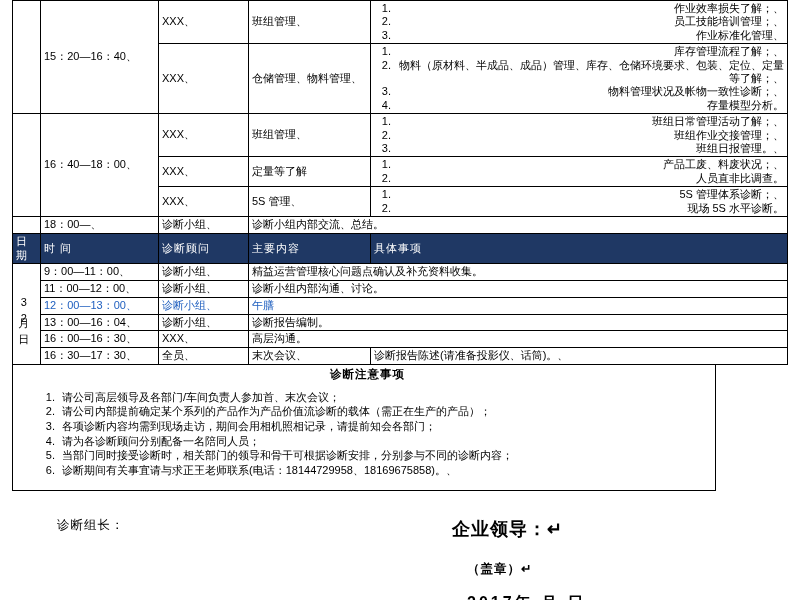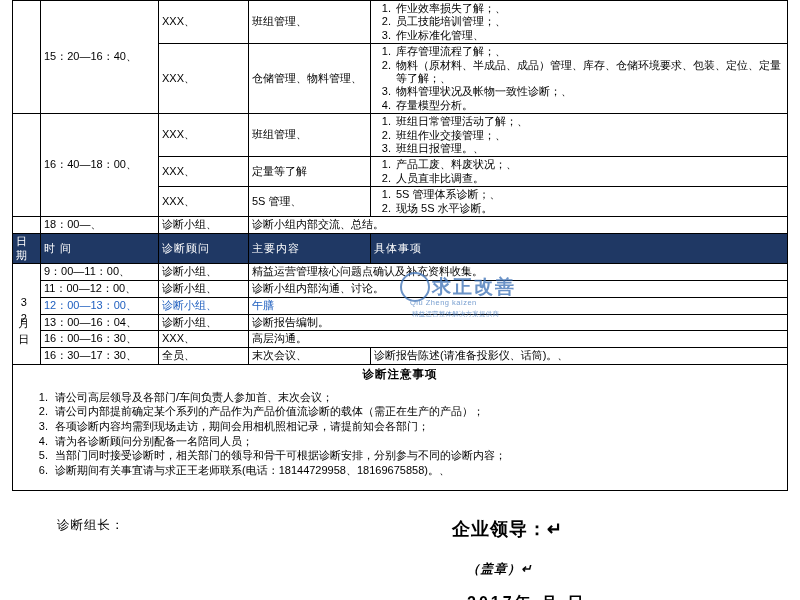--- a/index.html
+++ b/index.html
@@ -46,20 +46,21 @@
     background: #1f3864;
     color: #ffffff;
     font-weight: bold;
     text-align: center;
     letter-spacing: 1px;
   }
   ol.det {
     margin: 0;
     padding-left: 20px;
     list-style-type: decimal;
+    text-align: right;
   }
   ol.det li {
     line-height: 1.22;
     padding-left: 2px;
   }
   .vert-date {
     width: 28px;
     text-align: center;
     vertical-align: middle;
     line-height: 1.1;
@@ -70,23 +71,23 @@
     writing-mode: vertical-rl;
     text-orientation: upright;
     letter-spacing: 2px;
   }
   .blue-row td {
     color: #1f5fbf;
   }
   .notes {
     border: 1px solid #000000;
     border-top: none;
-    width: 776px;
+    width: 704px;
     box-sizing: border-box;
-    padding: 2px 4px 4px 4px;
+    padding: 2px 4px 4px 11px;
   }
   .notes-title {
     text-align: center;
     font-weight: bold;
     font-size: 11.5px;
     letter-spacing: 1px;
     margin-bottom: 1px;
   }
   ol.notes-list {
     margin: 8px;
@@ -119,21 +120,20 @@
     font-size: 18px;
     letter-spacing: 1px;
   }
   .sig-stamp {
     position: absolute;
     left: 455px;
     top: 44px;
     font-weight: bold;
     font-size: 12.5px;
     letter-spacing: 1px;
-    font-style: italic;
   }
   .sig-date {
     position: absolute;
     left: 455px;
     top: 76px;
     font-weight: bold;
     font-size: 16px;
     letter-spacing: 3px;
   }
   
@@ -319,20 +319,14 @@
     </ol>
   </div>
 
   <div class="signature">
     <div class="sig-left">诊断组长：</div>
     <div class="sig-right">企业领导：↵</div>
     <div class="sig-stamp">（盖章）↵</div>
     <div class="sig-date">2017年    月    日</div>
   </div>
 
-  <div class="watermark">
-    <div class="wm-circle"></div>
-    <div class="wm-text1">求正改善</div>
-    <div class="wm-text2">Qiu Zheng kaizen</div>
-    <div class="wm-text3">精益运营整体解决方案提供商</div>
-  </div>
 
 </div>
 
 </body></html>

